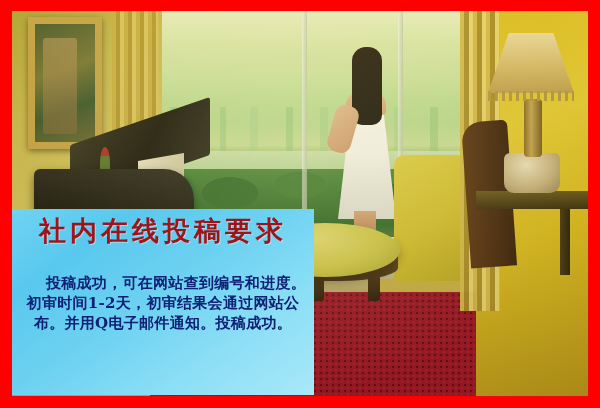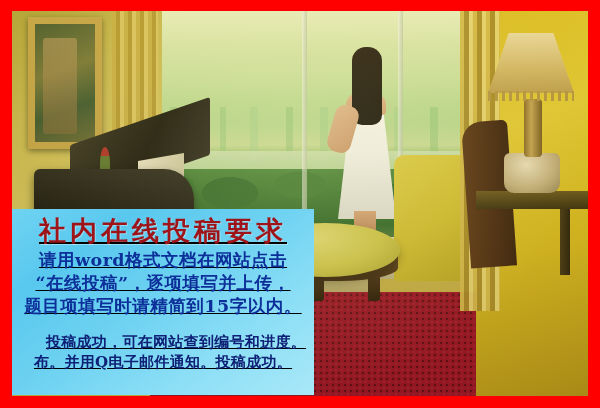--- a/index.html
+++ b/index.html
@@ -274,42 +274,41 @@
   }
 
   
   #text-panel{
     position:absolute;
     left:12px; top:209px; width:302px; height:186px;
     background:linear-gradient(145deg,#6fd3f2 0%,#59c8ee 22%,#6ed2f1 48%,#8ddff6 74%,#a9e8f8 100%);
     z-index:5;
     padding:4px 6px 0;
     text-align:center;
-    text-decoration:underline;
   }
   #panel-title{
     font-family:"DejaVu Serif", serif;
     font-weight:bold;
     font-size:27px;
     line-height:36px;
     color:#9e1418;
     letter-spacing:4px;
     text-shadow:1px 1px 0 rgba(255,255,255,.35);
     white-space:nowrap;
   }
   .body-line{
     font-family:"DejaVu Serif", serif;
     font-weight:bold;
     font-size:17.5px;
     line-height:23px;
     color:#0d2f99;
     letter-spacing:.5px;
     white-space:nowrap;
   }
-  #para-two{ margin-top:14px; }
+  #para-two{ margin-top:24px; }
   .small-line{
     font-family:"DejaVu Serif", serif;
     font-weight:bold;
     font-size:15px;
     line-height:20px;
     color:#0e2176;
     letter-spacing:.3px;
     white-space:nowrap;
   }
   .indent{ padding-left:26px; }
@@ -371,26 +370,22 @@
     <div class="lamp-shade"></div>
     <div class="lamp-fringe"></div>
 
     <div class="wash"></div>
   </div>
 
   <div id="text-panel">
 
     <div id="panel-title">社内在线投稿要求</div>
 
-    <div>
-      <div class="body-line">请用word格式文档在网站点击</div>
-      <div class="body-line">“在线投稿”，逐项填写并上传，</div>
-      <div class="body-line">题目项填写时请精简到15字以内。</div>
-    </div>
 
     <div id="para-two">
       <div class="small-line indent">投稿成功，可在网站查到编号和进度。</div>
+      <div class="small-line">初审时间1-2天，初审结果会通过网站公</div>
       <div class="small-line">布。并用Q电子邮件通知。投稿成功。</div>
     </div>
 
   </div>
 
 </div>
 
 </body></html>

